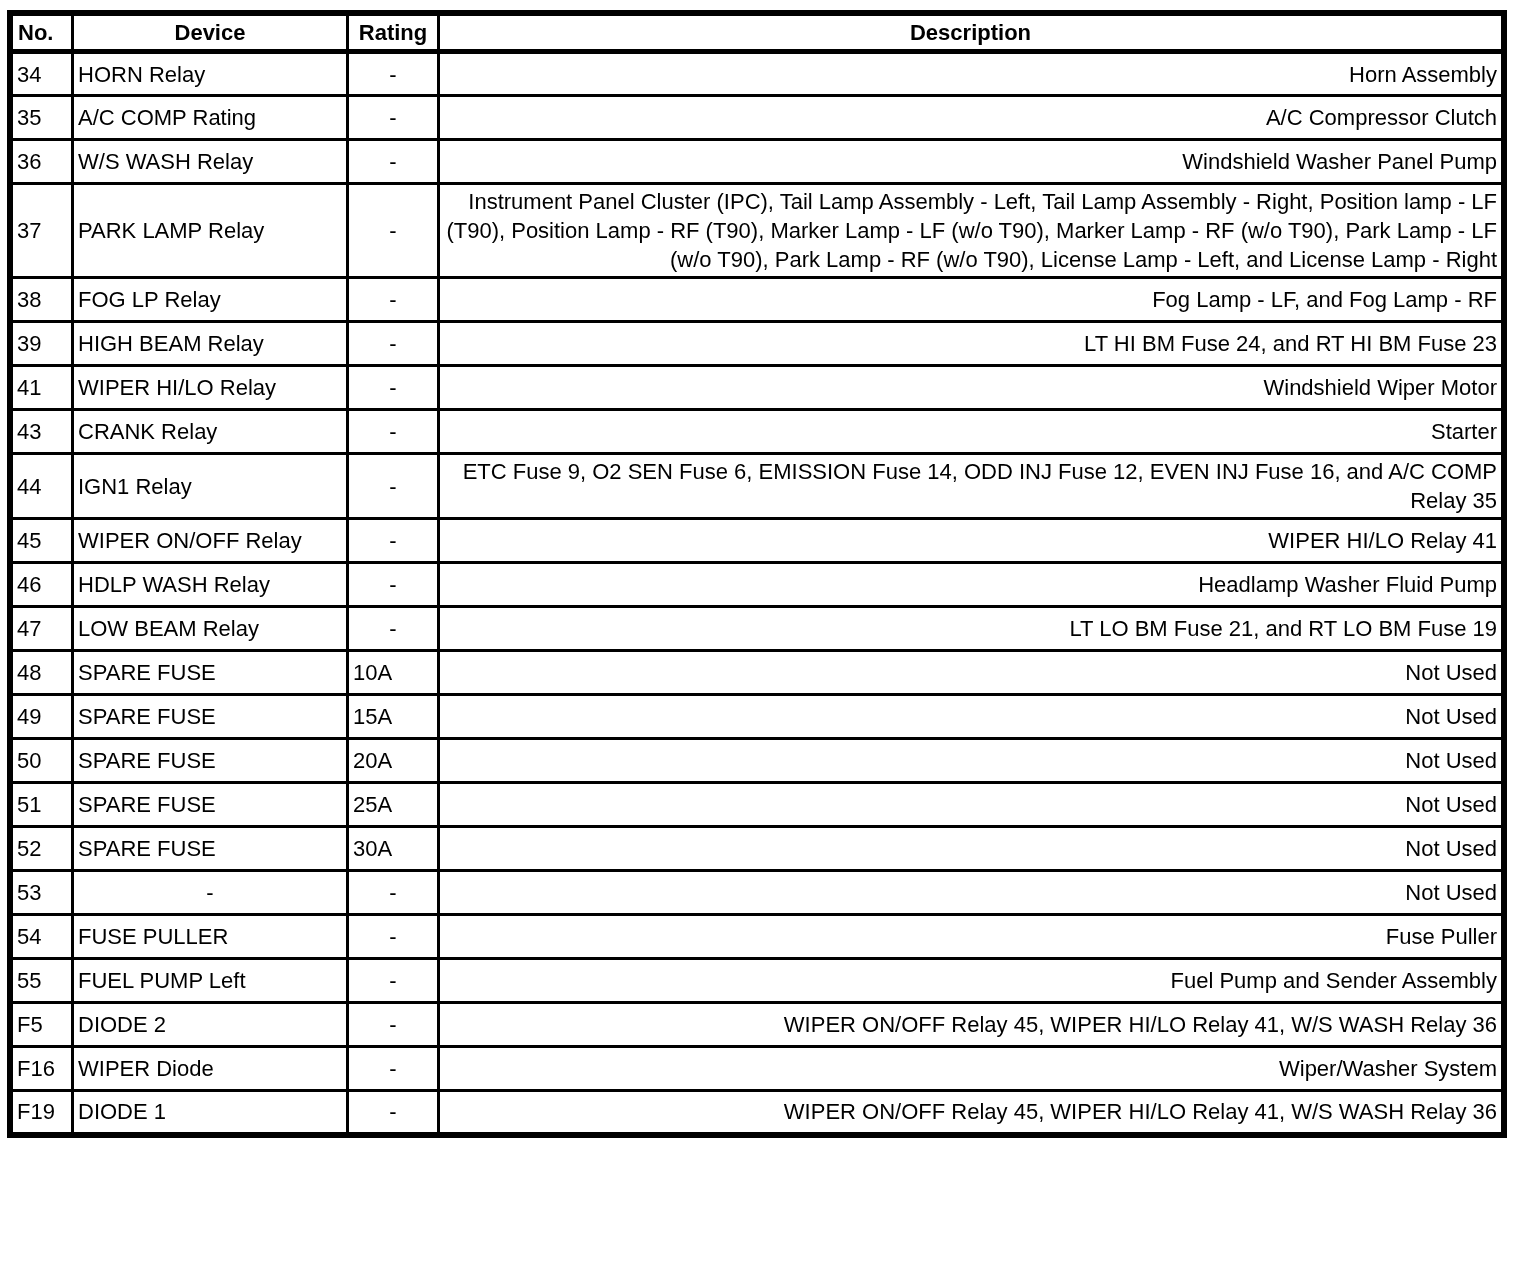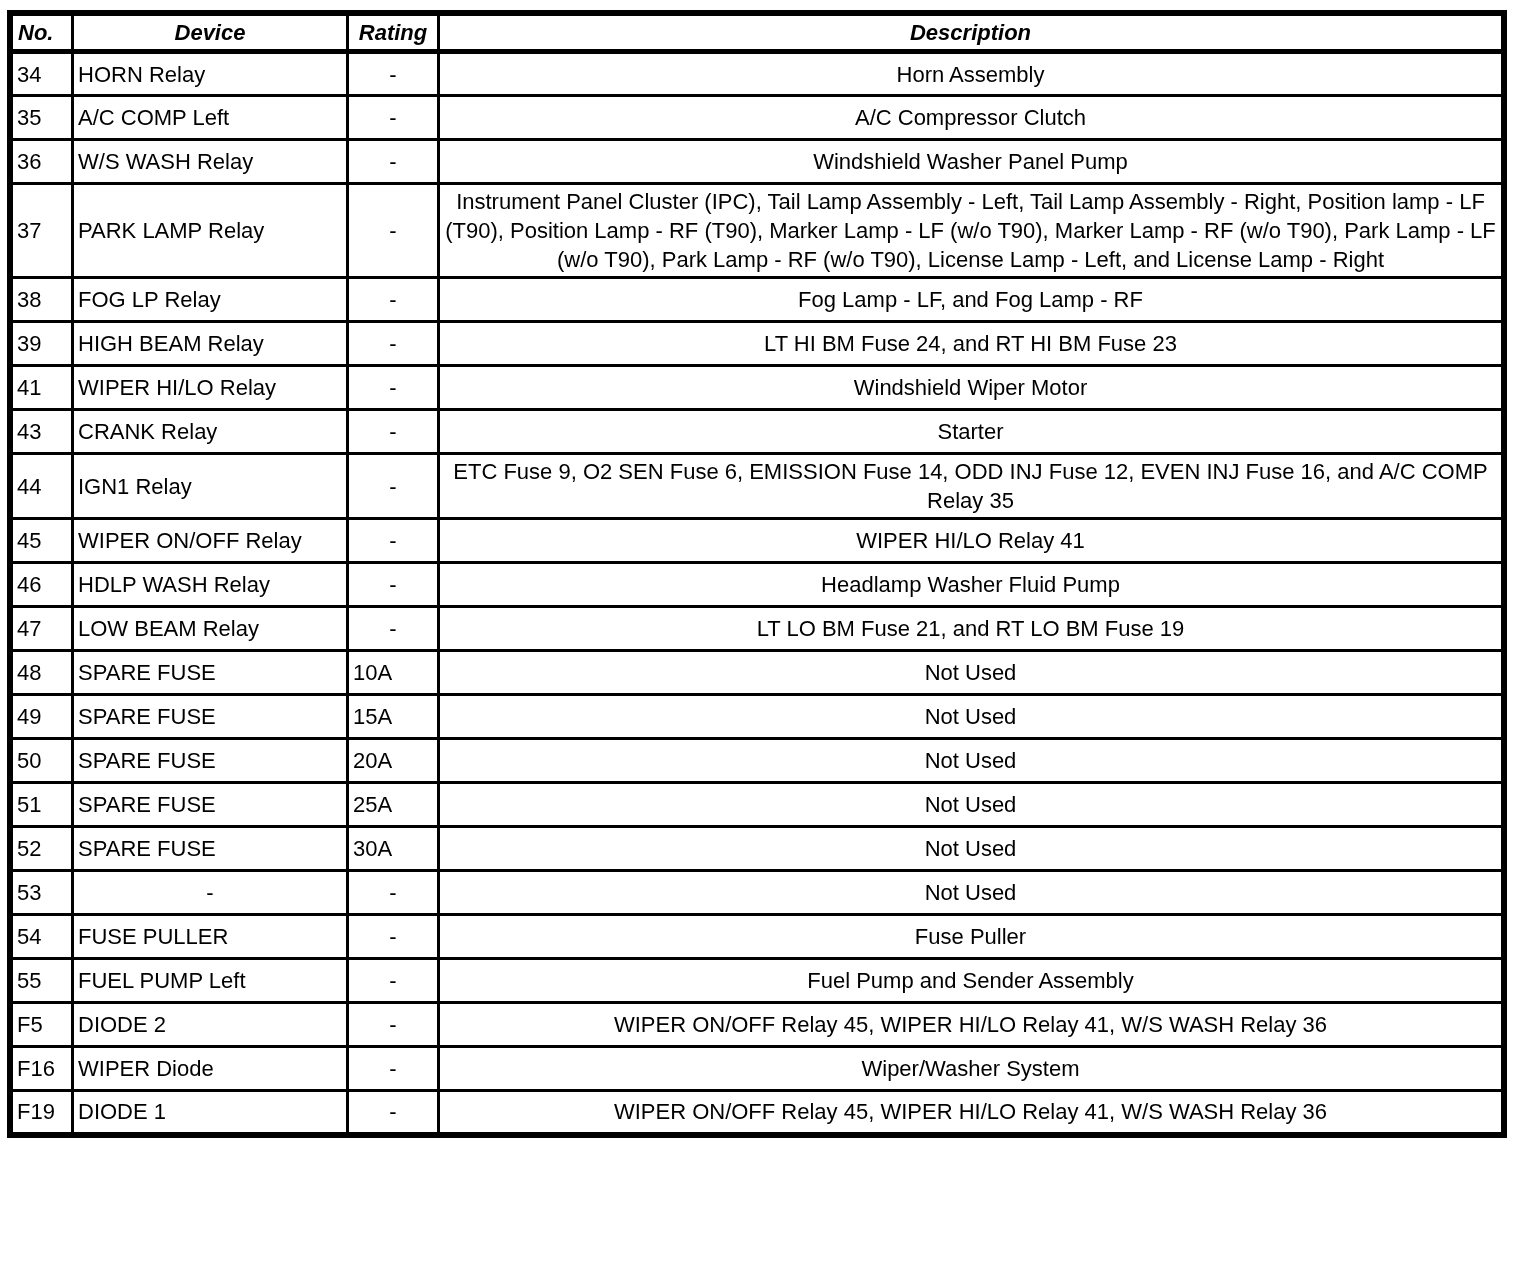--- a/index.html
+++ b/index.html
@@ -36,40 +36,39 @@
   .fuse-table thead tr {
     height: 37px;
   }
   .fuse-table tbody tr {
     height: 44px;
   }
   .fuse-table th {
     font-weight: bold;
     border-bottom-width: 5px;
     text-align: center;
-    font-style: italic;
   }
   .fuse-table th.col-no {
     text-align: left;
     padding-left: 5px;
   }
   .col-no {
     width: 49px;
   }
   .col-device {
     width: 264px;
     text-align: left;
     padding-left: 6px;
   }
   .col-rating {
     width: 80px;
     text-align: left;
   }
   .col-description {
-    text-align: center;
+    text-align: right;
     padding-left: 8px;
   }
   td.dash {
     text-align: center;
   }
 </style>
 </head>
 <body>
 
 <div class="sheet">
@@ -84,21 +83,21 @@
     </thead>
     <tbody>
         <tr>
           <td class="col-no">34</td>
           <td class="col-device">HORN Relay</td>
           <td class="col-rating dash">-</td>
           <td class="col-description">Horn Assembly</td>
         </tr>
         <tr>
           <td class="col-no">35</td>
-          <td class="col-device">A/C COMP Left</td>
+          <td class="col-device">A/C COMP Rating</td>
           <td class="col-rating dash">-</td>
           <td class="col-description">A/C Compressor Clutch</td>
         </tr>
         <tr>
           <td class="col-no">36</td>
           <td class="col-device">W/S WASH Relay</td>
           <td class="col-rating dash">-</td>
           <td class="col-description">Windshield Washer Panel Pump</td>
         </tr>
         <tr>

